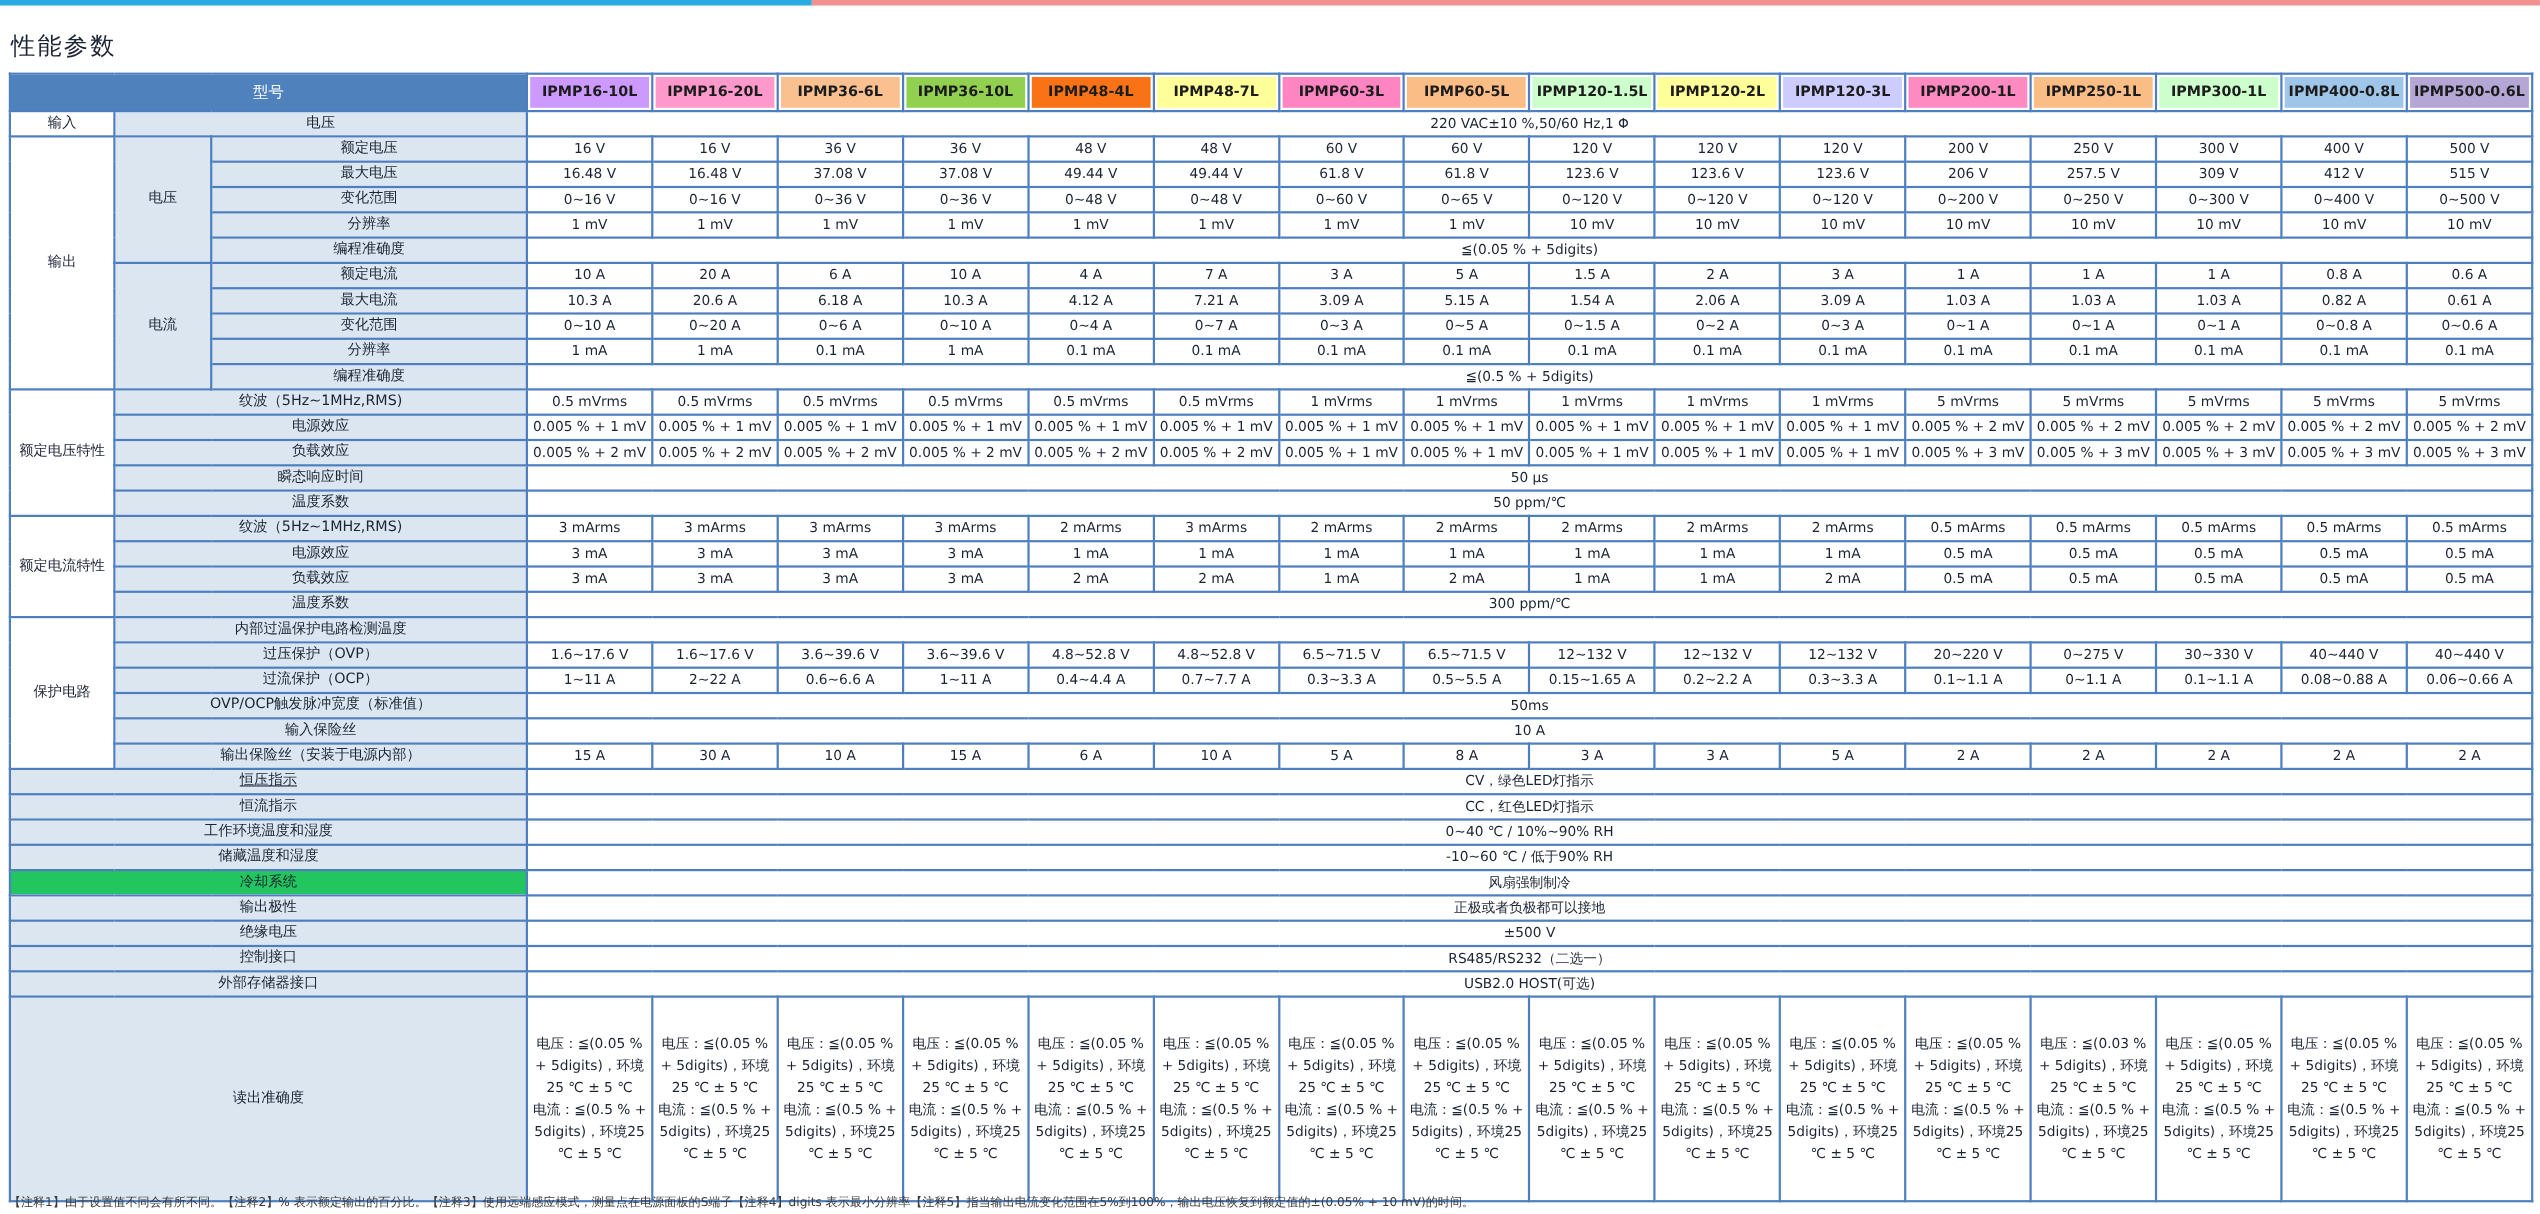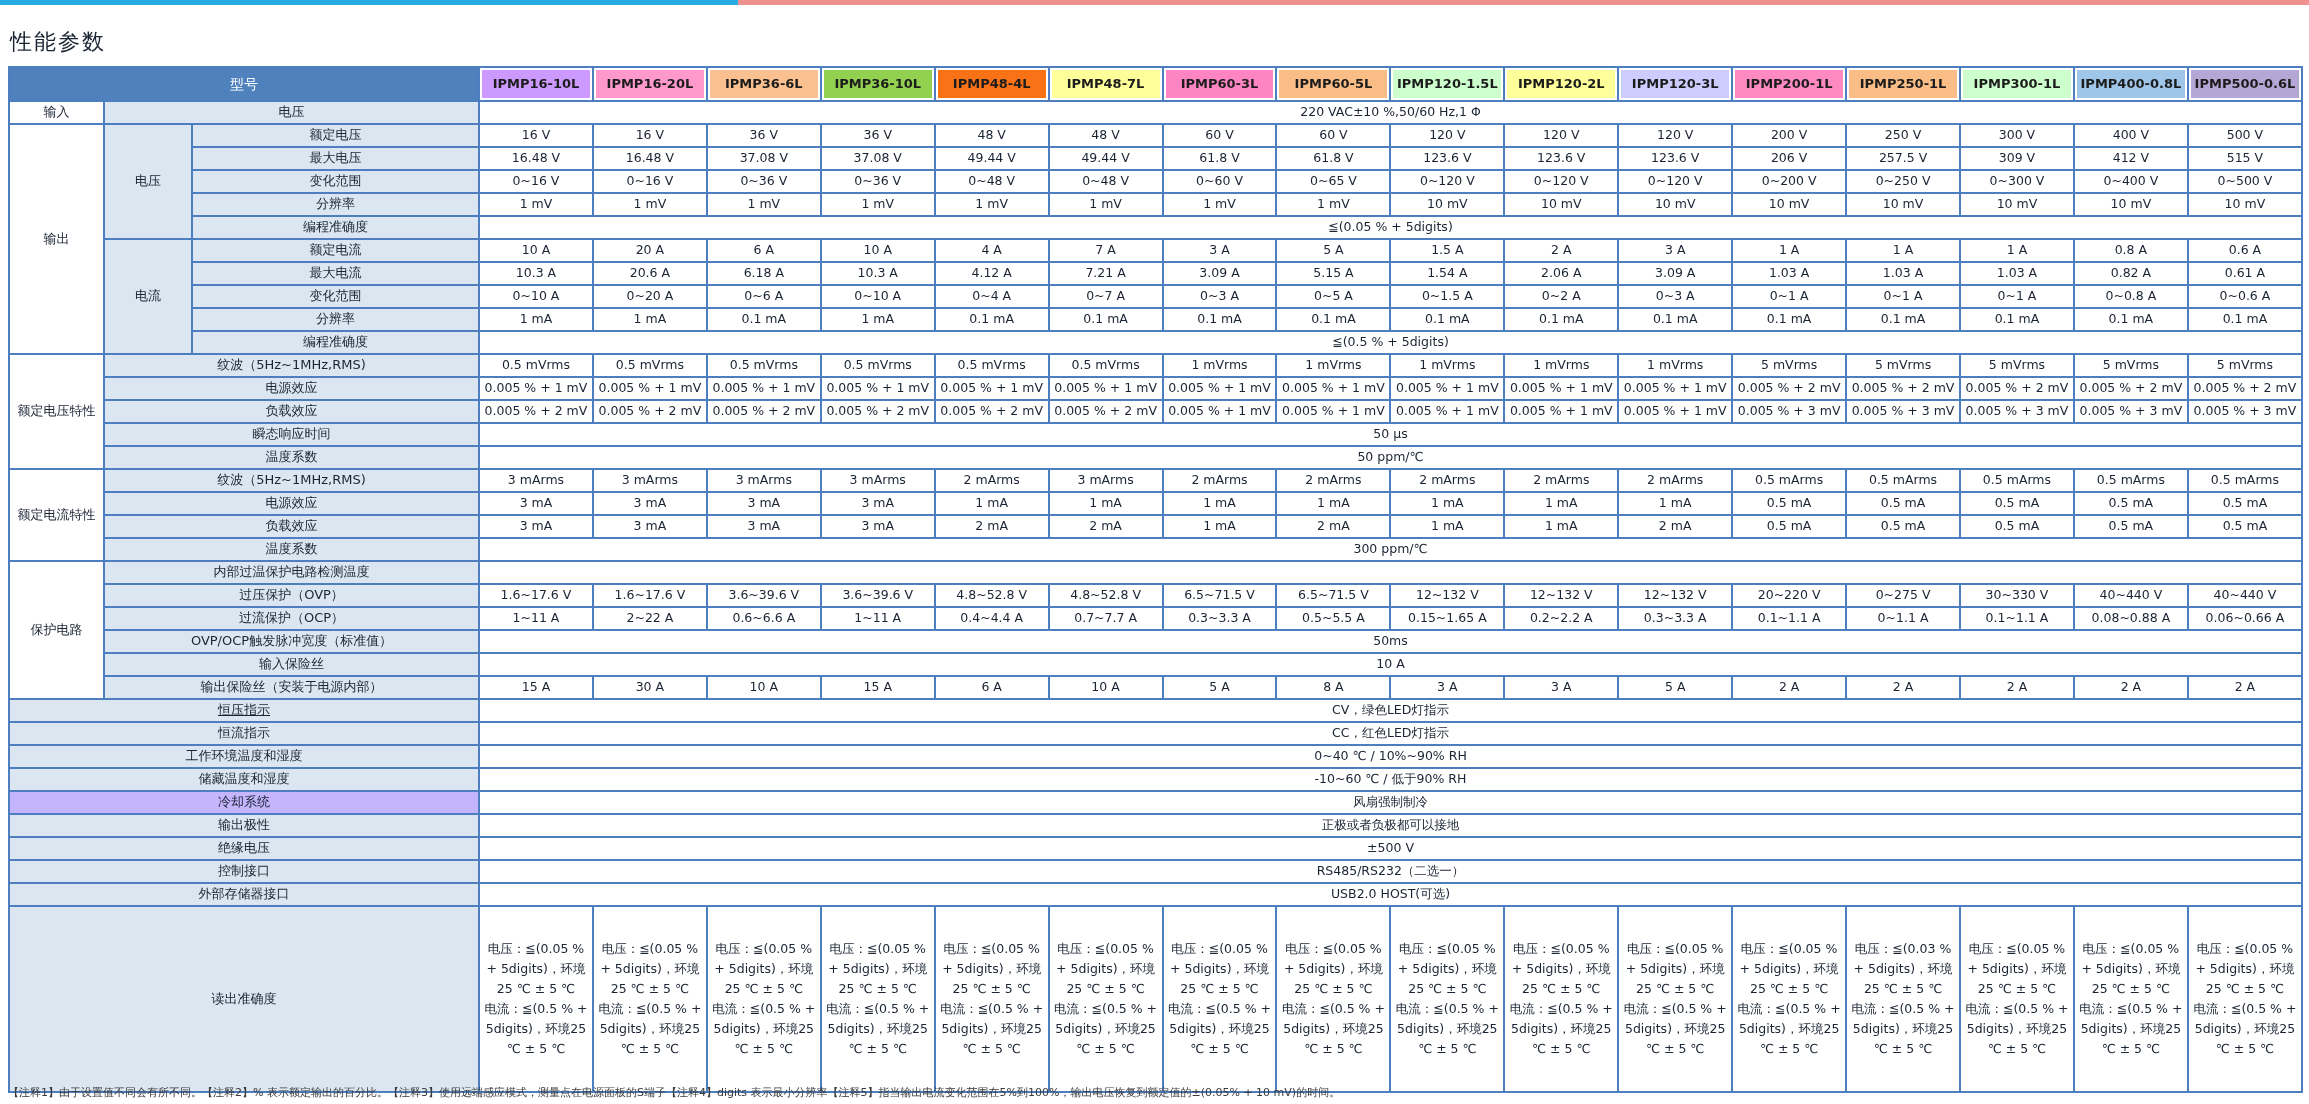--- a/index.html
+++ b/index.html
@@ -503,21 +503,21 @@
         </tr>
         <tr>
           <td class="lbl" colspan="3" style="background: rgb(220, 230, 241);">工作环境温度和湿度</td>
           <td class="dv" colspan="16">0~40 ℃ / 10%~90% RH</td>
         </tr>
         <tr>
           <td class="lbl" colspan="3" style="background: rgb(220, 230, 241);">储藏温度和湿度</td>
           <td class="dv" colspan="16">-10~60 ℃ / 低于90% RH</td>
         </tr>
         <tr>
-          <td class="lbl" colspan="3" style="background: #c4b5fd; margin-top: 41px;">冷却系统</td>
+          <td class="lbl" colspan="3" style="background: #22c55e; margin-top: 41px;">冷却系统</td>
           <td class="dv" colspan="16">风扇强制制冷</td>
         </tr>
         <tr>
           <td class="lbl" colspan="3" style="background: rgb(220, 230, 241);">输出极性</td>
           <td class="dv" colspan="16">正极或者负极都可以接地</td>
         </tr>
         <tr>
           <td class="lbl" colspan="3" style="background: rgb(220, 230, 241);">绝缘电压</td>
           <td class="dv" colspan="16">±500 V</td>
         </tr>

